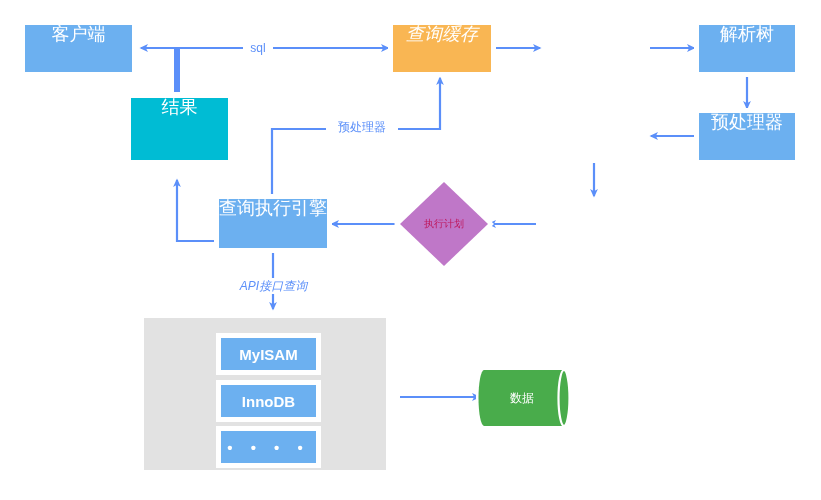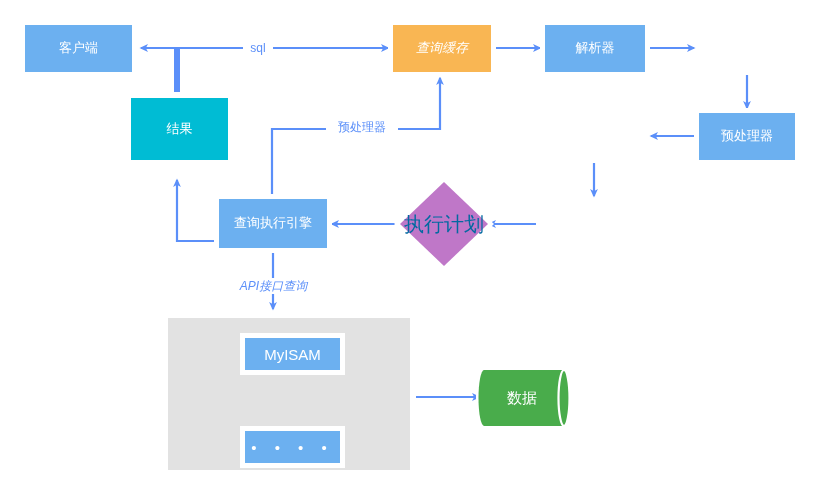--- a/index.html
+++ b/index.html
@@ -2,45 +2,45 @@
 <html><head>
 <meta charset="utf-8">
 <style>
   html,body{margin:0;padding:0;background:#ffffff;}
   body{width:821px;height:500px;overflow:hidden;
        font-family:"Liberation Sans","DejaVu Sans",sans-serif;}
   #stage{position:relative;width:821px;height:500px;background:#fff;}
   svg#wires{position:absolute;left:0;top:0;width:821px;height:500px;}
 
   .node{position:absolute;box-sizing:border-box;display:flex;
-        align-items:center;justify-content:center;text-align:center;
-        color:#ffffff;font-size:13px;line-height:1.1;
+        align-items:flex-start;justify-content:center;text-align:center;
+        color:#ffffff;font-size:18px;line-height:1.1;
         border:5px solid #ffffff;}
   .blue   {background:#6cb0f0;}
   .orange {background:#f9b653;}
   .teal   {background:#00bcd4;}
   .gray-panel{position:absolute;box-sizing:border-box;background:#e2e2e2;
         border:6px solid #ffffff;border-radius:4px;}
   .sub{position:absolute;box-sizing:border-box;display:flex;
         align-items:center;justify-content:center;color:#fff;font-size:15px;
         background:#6cb0f0;border:5px solid #ffffff;}
 
   .diamond{position:absolute;display:flex;align-items:center;justify-content:center;}
   .diamond .dshape{position:absolute;left:0;top:0;width:100%;height:100%;
         background:#bf77c8;
         clip-path:polygon(50% 0%,100% 50%,50% 100%,0% 50%);}
   .diamond .dwhite{position:absolute;left:-6px;top:-6px;width:calc(100% + 12px);
         height:calc(100% + 12px);background:#ffffff;
         clip-path:polygon(50% 0%,100% 50%,50% 100%,0% 50%);}
-  .diamond .dlabel{position:relative;color:#0369a1;font-size:20px;z-index:3;}
+  .diamond .dlabel{position:relative;color:#be185d;font-size:10px;z-index:3;}
 
   .cyl{position:absolute;}
   .cyl .clabel{position:absolute;left:0;top:0;width:100%;height:100%;
         display:flex;align-items:center;justify-content:center;
-        color:#fff;font-size:15px;z-index:4;padding-right:18px;box-sizing:border-box;}
+        color:#fff;font-size:12px;z-index:4;padding-right:18px;box-sizing:border-box;}
 
   .edge-label{position:absolute;background:#ffffff;color:#5b8ff9;
         font-size:12px;line-height:14px;padding:1px 2px;white-space:nowrap;
         text-align:center;}
 
   .dots{letter-spacing:7px;font-size:15px;}
 </style>
 </head>
 <body>
 
@@ -91,44 +91,47 @@
   </div>
 
   <div class="node teal" style="left:126px;top:93px;width:107px;height:72px;">
     <span>结果</span>
   </div>
 
   <div class="node orange" style="left:388px;top:20px;width:108px;height:57px;font-style:italic;">
     <span>查询缓存</span>
   </div>
 
-  <div class="node blue" style="left:540px;top:20px;width:110px;height:57px;">
-    <span>解析器</span>
+
+  <div class="node blue" style="left:694px;top:20px;width:106px;height:57px;">
+    <span>解析树</span>
   </div>
-
 
   <div class="node blue" style="left:694px;top:108px;width:106px;height:57px;">
     <span>预处理器</span>
   </div>
 
 
 
   <div class="diamond" style="left:400px;top:182px;width:88px;height:84px;">
     <div class="dwhite"></div>
     <div class="dshape"></div>
     <span class="dlabel">执行计划</span>
   </div>
 
   <div class="node blue" style="left:214px;top:194px;width:118px;height:59px;">
     <span>查询执行引擎</span>
   </div>
 
-  <div class="gray-panel" style="left:162px;top:312px;width:254px;height:164px;">
+  <div class="gray-panel" style="left:138px;top:312px;width:254px;height:164px;font-weight:bold;">
     <div class="sub" style="left:72px;top:15px;width:105px;height:42px;">
       <span>MyISAM</span>
+    </div>
+    <div class="sub" style="left:72px;top:62px;width:105px;height:42px;">
+      <span>InnoDB</span>
     </div>
     <div class="sub" style="left:72px;top:108px;width:105px;height:42px;">
       <span class="dots">• • • •</span>
     </div>
   </div>
 
   <div class="cyl" style="left:476px;top:362px;width:110px;height:72px;">
     <svg width="110" height="72" viewBox="0 0 110 72">
       <path d="M6,6 H88 A6,30 0 0 1 88,66 H6 A6,30 0 0 1 6,6 Z" fill="#ffffff" stroke="#ffffff" stroke-width="11" stroke-linejoin="round"></path>
       <path d="M8,8 H88 A5.5,28 0 0 1 88,64 H8 A5.5,28 0 0 1 8,8 Z" fill="#49ac4b"></path>

